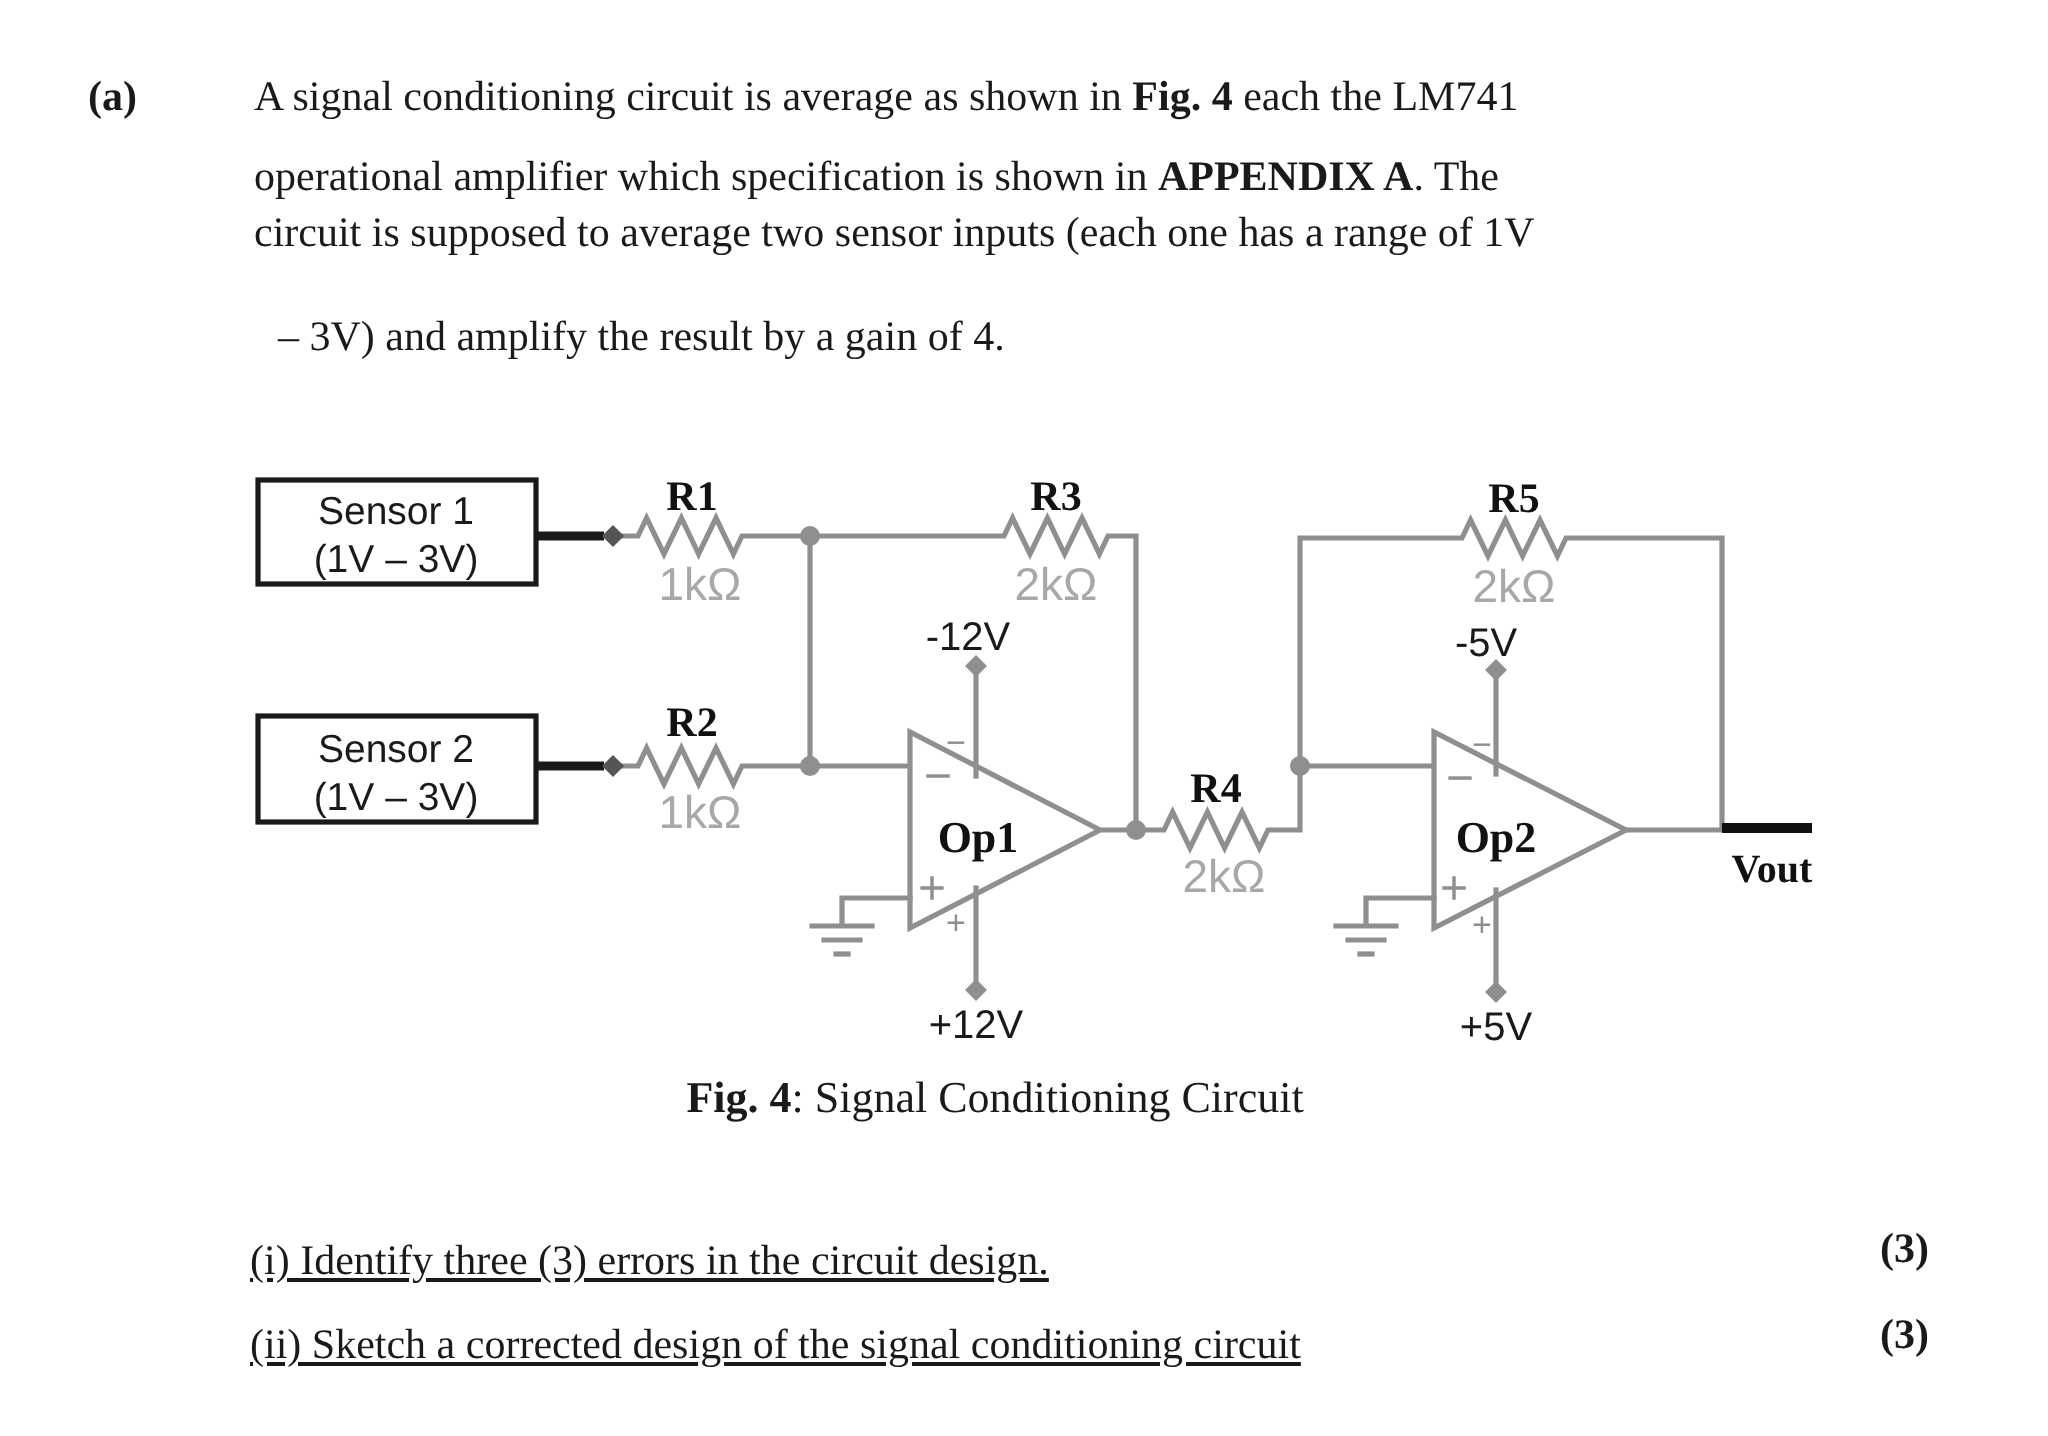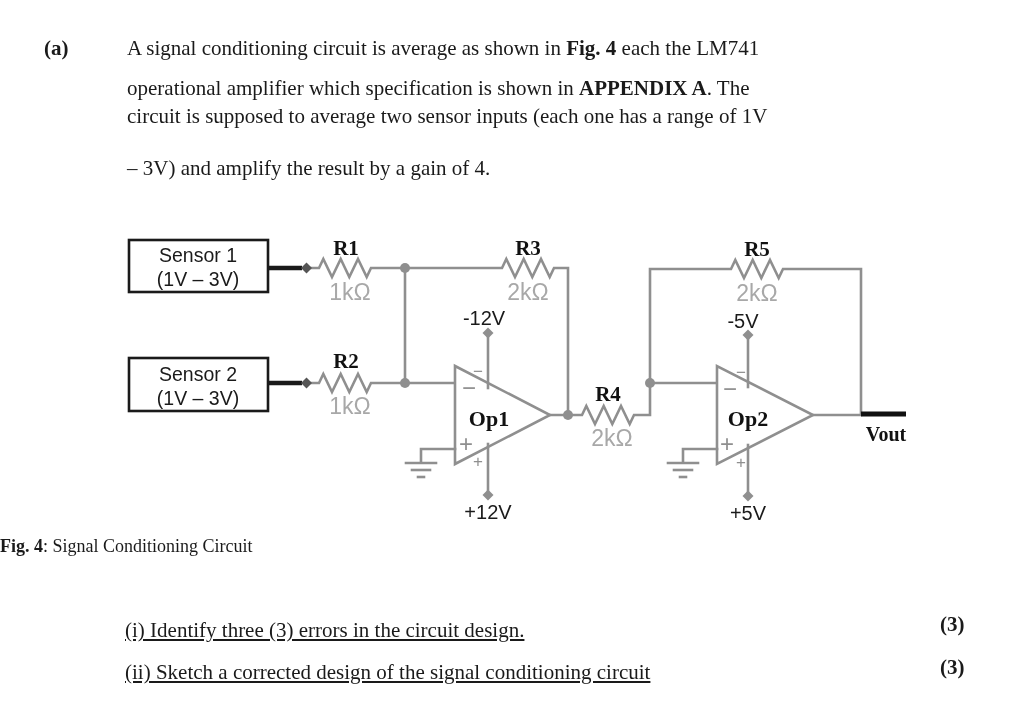--- a/index.html
+++ b/index.html
@@ -4,24 +4,24 @@
 <style>
   html,body{margin:0;padding:0;background:#fff;}
   body{
     width:1024px;height:718px;position:relative;overflow:hidden;
     font-family:"Liberation Serif", serif;color:#1a1a1a;
   }
   .abs{position:absolute;}
   
   .part-label{left:44px;top:36px;font-weight:bold;font-size:21px;}
   .intro-line{left:127px;font-size:21px;white-space:nowrap;}
-  .l1{top:36px;} .l2{top:76px;} .l3{top:104px;} .l4{top:156px;}
+  .l1{top:36px;} .l2{top:76px;} .l3{top:104px;} .l4{top:156px;margin-left:12px;}
   .intro-line b{font-weight:bold;}
   
-  .caption{left:0;top:536px;width:995px;text-align:left;font-size:18px;}
+  .caption{left:0;top:536px;width:995px;text-align:center;font-size:22px;}
   .caption b{font-weight:bold;}
   
   .q-row{left:125px;font-size:21px;white-space:nowrap;text-decoration:underline;}
   .q1{top:618px;} .q2{top:660px;}
   .marks{left:940px;font-weight:bold;font-size:21px;}
   .m1{top:612px;} .m2{top:655px;}
   
   svg{position:absolute;left:0;top:0;}
   .wire{stroke:var(--wire,#8f8f8f);stroke-width:2.6;fill:none;stroke-linecap:square;stroke-linejoin:miter;}
   .blkstub{stroke:#1a1a1a;stroke-width:4.6;fill:none;}

